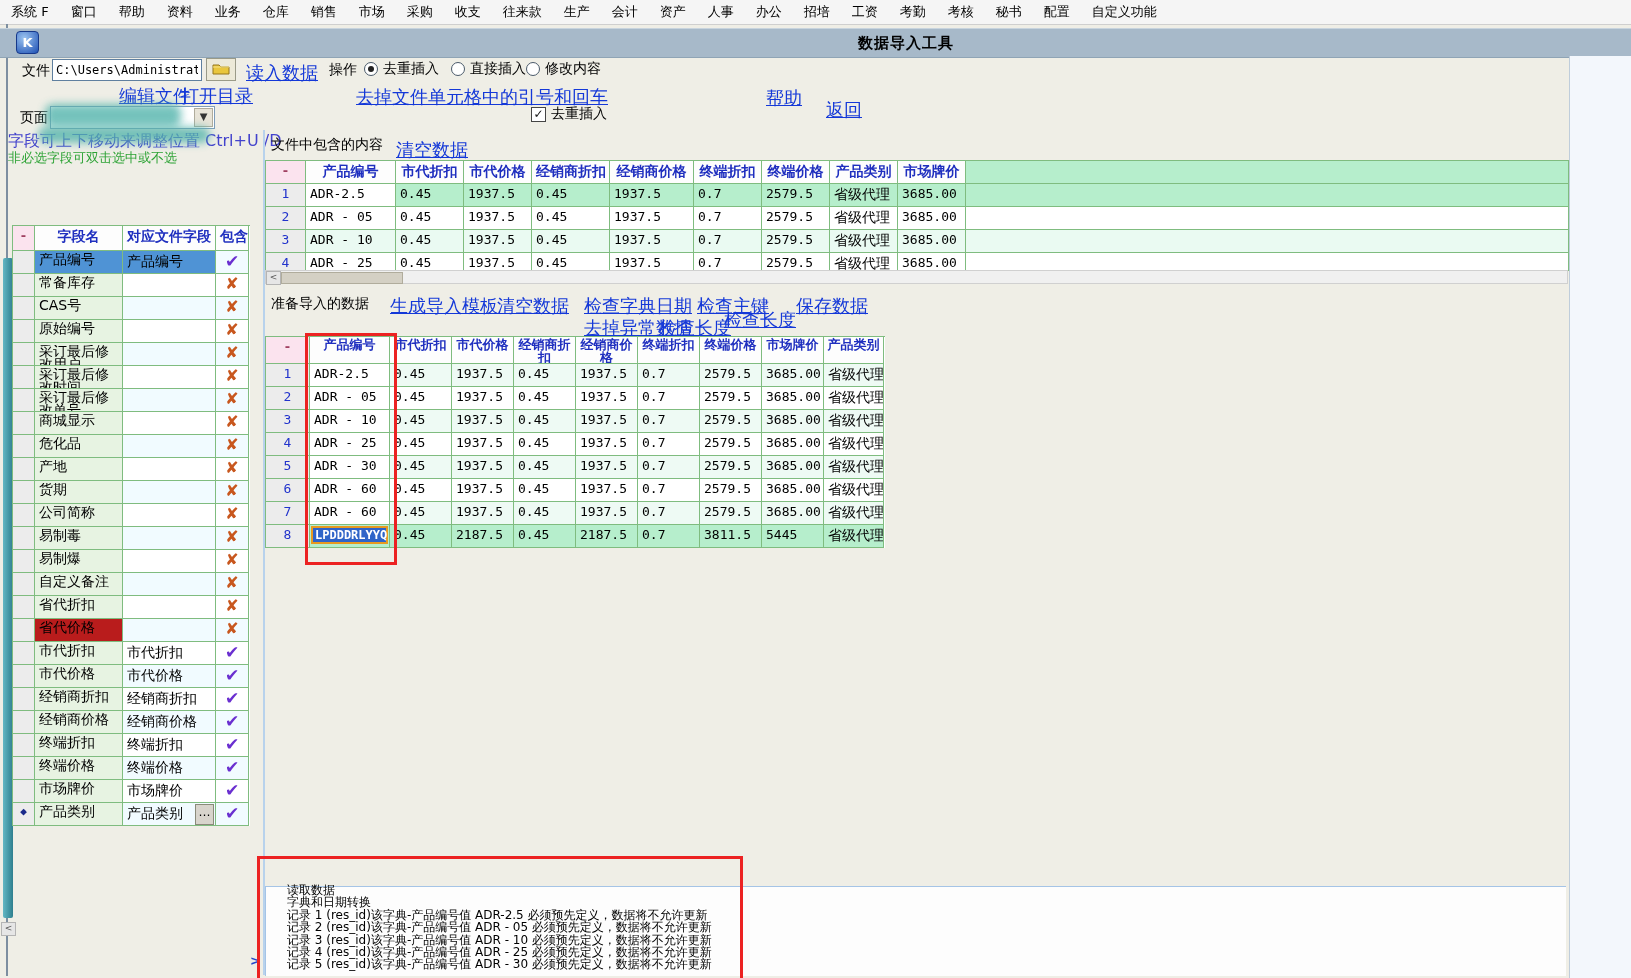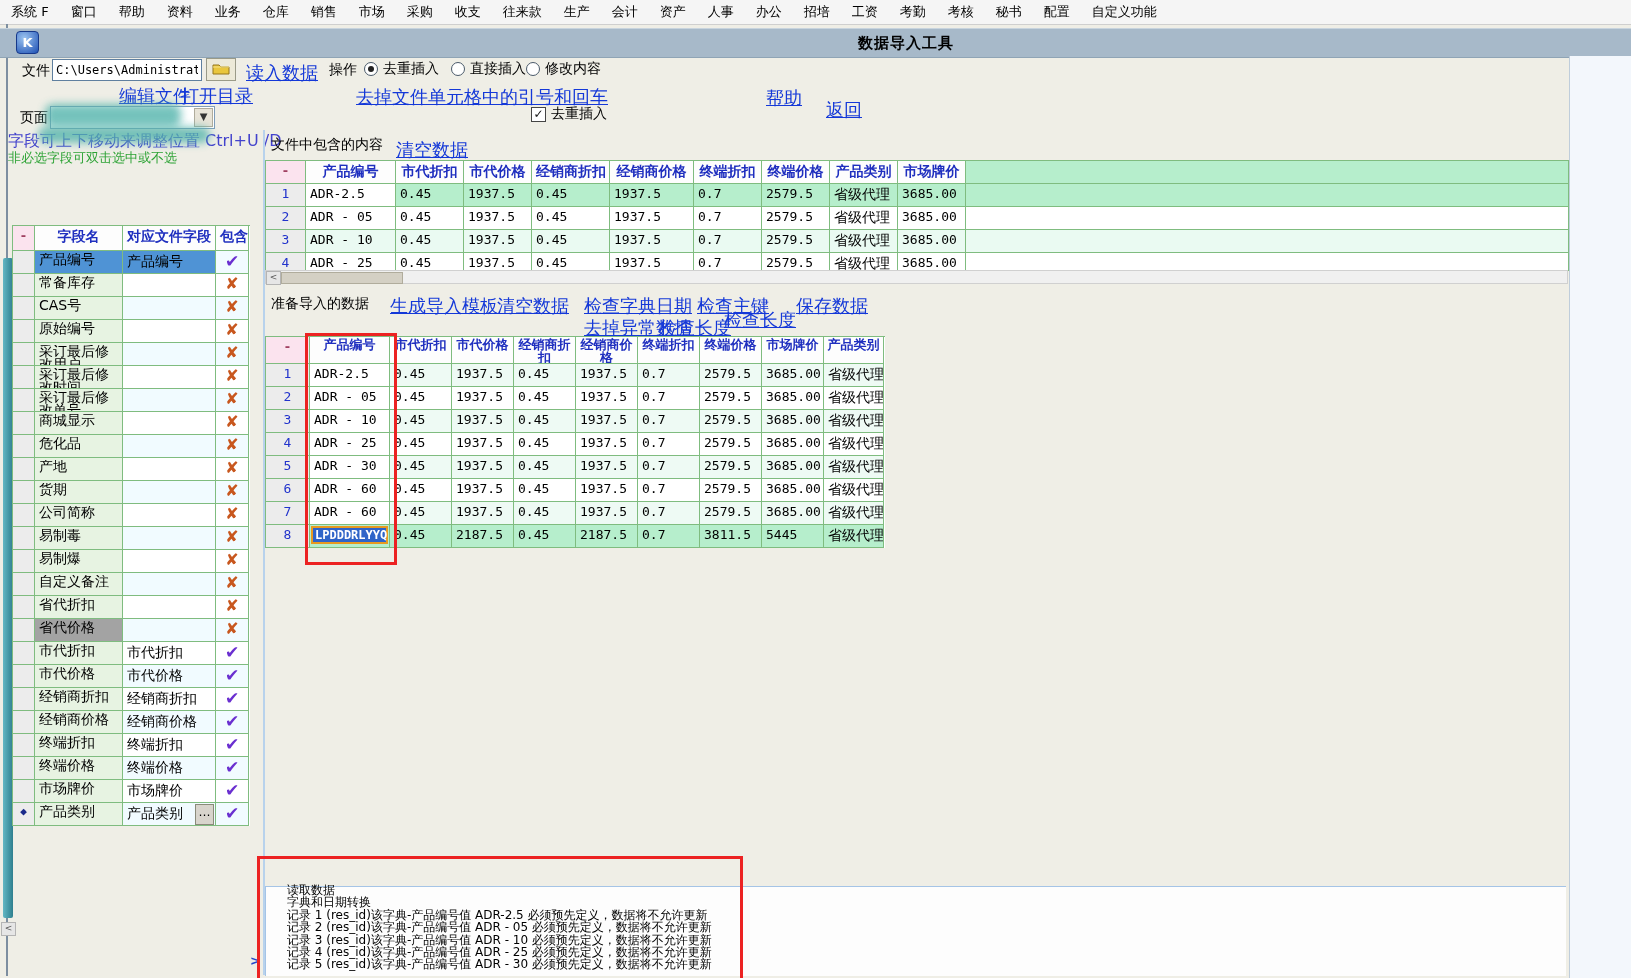--- a/index.html
+++ b/index.html
@@ -392,21 +392,21 @@
       <div class="cell" style="width: 88px; height: 23px; background: rgb(231, 243, 226);">
         <div class="fname">省代折扣</div>
       </div>
       <div class="cell cn" style="width: 93px; height: 23px; position: relative; background: rgb(255, 255, 255);"></div>
       <div class="cell" style="width: 33px; height: 23px; text-align: center; background: rgb(255, 255, 255);">
         <div class="xmk">✘</div>
       </div>
     </div>
     <div class="trow">
       <div class="cell nc" style="width: 22px; height: 23px; color: rgb(26, 42, 138); font-size: 11px;"></div>
-      <div class="cell" style="width: 88px; height: 23px; background: #a3a3a3;">
+      <div class="cell" style="width: 88px; height: 23px; background: #b91c1c;">
         <div class="fname">省代价格</div>
       </div>
       <div class="cell cn" style="width: 93px; height: 23px; position: relative; background: rgb(241, 251, 255);"></div>
       <div class="cell" style="width: 33px; height: 23px; text-align: center; background: rgb(241, 251, 255);">
         <div class="xmk">✘</div>
       </div>
     </div>
     <div class="trow">
       <div class="cell nc" style="width: 22px; height: 23px; color: rgb(26, 42, 138); font-size: 11px;"></div>
       <div class="cell" style="width: 88px; height: 23px; background: rgb(231, 243, 226);">

